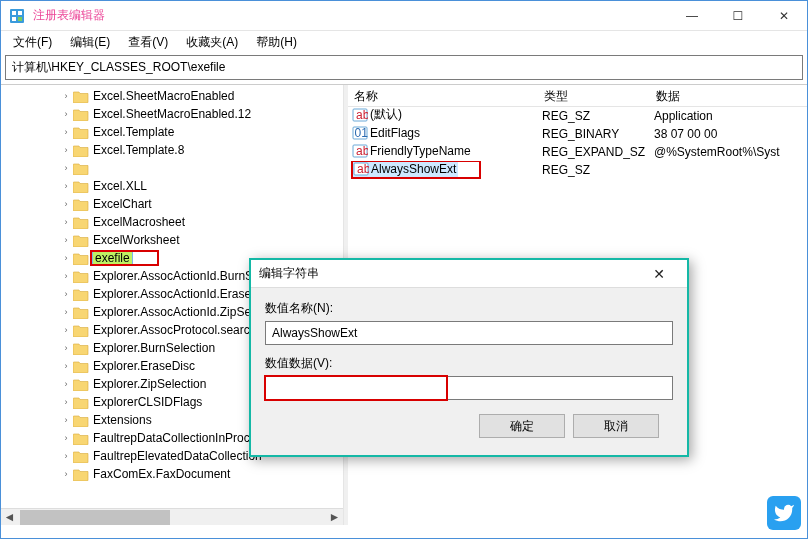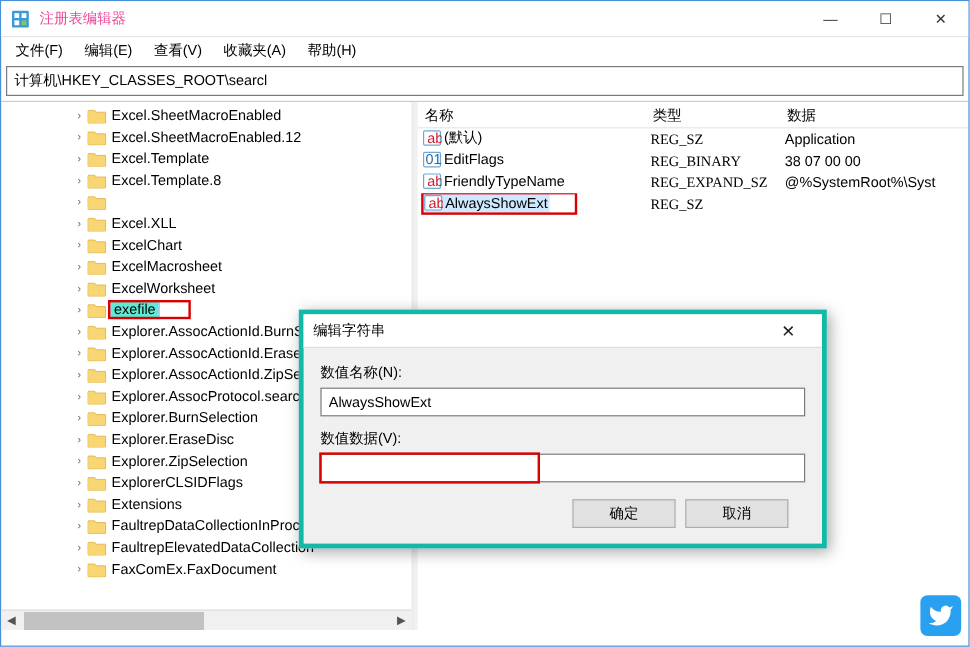--- a/index.html
+++ b/index.html
@@ -15,38 +15,38 @@
 .content { display: flex; height: calc(100% - 30px - 22px - 26px - 18px); border-top: 1px solid #ccc;}
 .tree-pane { width: 343px; overflow: hidden; position: relative; border-right:1px solid #e5e5e5;}
 .splitter { width: 4px; background: #f0f0f0; cursor: col-resize; }
 .list-pane { flex: 1; position: relative; overflow:hidden;}
 .tree { padding: 2px 0 0 0; }
 .tree-row { display: flex; align-items: center; height: 18px; white-space: nowrap; }
 .indent { display: inline-block; }
 .expander { width: 14px; height:14px; display: inline-flex; align-items:center; justify-content:center; color:#666; font-size:9px; }
 .folder-icon { width: 16px; height: 14px; display:inline-block; margin-right: 2px;}
 .tree-label { padding: 0 2px; }
-.tree-row.selected .tree-label { background: #5eead4; outline:1px solid #7ab7e8;}
+.tree-row.selected .tree-label { background: #bef264; outline:1px solid #7ab7e8;}
 .highlight-red { outline: 2px solid #d80000; outline-offset: -1px; }
 .tree-row .row-highlight { display:inline-block; }
 .list-header { display: flex; height: 22px; border-bottom: 1px solid #e5e5e5; }
 .list-header .col { padding: 3px 6px; color:#000;}
 .col-name { width: 190px; }
-.col-type { width: 112px; font-family: Liberation Serif, serif; }
+.col-type { width: 112px; }
 .col-data { flex: 1; }
 .list-body .row { display: flex; align-items: center; height: 18px; }
 .list-body .row .cell { padding: 0 4px; overflow:hidden; white-space:nowrap; }
 .val-icon { width:16px; height:16px; display:inline-block; margin-right:2px; vertical-align:middle;}
 .row-name-wrap { display:inline-flex; align-items:center; }
 .list-body .sel-highlight { background:#cde8ff; display:inline-block;}
 .scrollbar-h { position:absolute; bottom:0; left:0; right:0; height:17px; background:#f0f0f0; border-top:1px solid #ddd; display:flex; align-items:center;}
 .scrollbar-h .thumb { height:15px; background:#c2c2c2; }
 .scrollbar-h .arrow { width:17px; height:17px; display:flex;align-items:center;justify-content:center;color:#555;}
 .statusbar-area { height: 18px; }
-.dialog { position: absolute; left: 248px; top: 257px; width: 440px; height: 199px; background:#f0f0f0; border:4px solid #14b8a6; box-shadow: 3px 3px 12px rgba(0,0,0,.35); }
+.dialog { position: absolute; left: 248px; top: 257px; width: 440px; height: 199px; background:#f0f0f0; border:2px solid #14b8a6; box-shadow: 3px 3px 12px rgba(0,0,0,.35); }
 .dialog-title { height:28px; background:#fff; display:flex; align-items:center; padding:0 8px; border-bottom:1px solid #ddd;}
 .dialog-title .txt { flex:1; color:#000;}
 .dialog-close { width:40px; text-align:center; font-size:14px; color:#222;}
 .dialog-body { padding: 10px 14px 0 14px; }
 .field-label { margin: 2px 0 4px 0; }
 .text-input { width: 100%; height: 24px; border:1px solid #7a7a7a; background:#fff; padding: 2px 6px; font-family:inherit; }
 .value-input-wrap { position:relative; margin-top:4px;}
 .value-input-wrap .red-box { position:absolute; left:-1px; top:-1px; width:184px; height:26px; border:2px solid #d80000; pointer-events:none;}
 .dialog-buttons { display:flex; justify-content:flex-end; gap:8px; padding: 14px 14px 0 0;}
 .dlg-btn { width:86px; height:24px; background:#e1e1e1; border:1px solid #adadad; }
@@ -86,21 +86,21 @@
 
 <div class="menubar">
   <span class="menu-item">文件(F)</span>
   <span class="menu-item">编辑(E)</span>
   <span class="menu-item">查看(V)</span>
   <span class="menu-item">收藏夹(A)</span>
   <span class="menu-item">帮助(H)</span>
 </div>
 
 <div class="addressbar">
-  <span>计算机\HKEY_CLASSES_ROOT\searcl</span>
+  <span>计算机\HKEY_CLASSES_ROOT\exefile</span>
 </div>
 
 <div class="content">
   <div class="tree-pane">
     <div class="tree" id="tree">
         <div class="tree-row">
           <span class="indent" style="width:58px"></span>
           <span class="expander">›</span>
           <span class="folder-icon">
             <svg viewBox="0 0 16 14">

